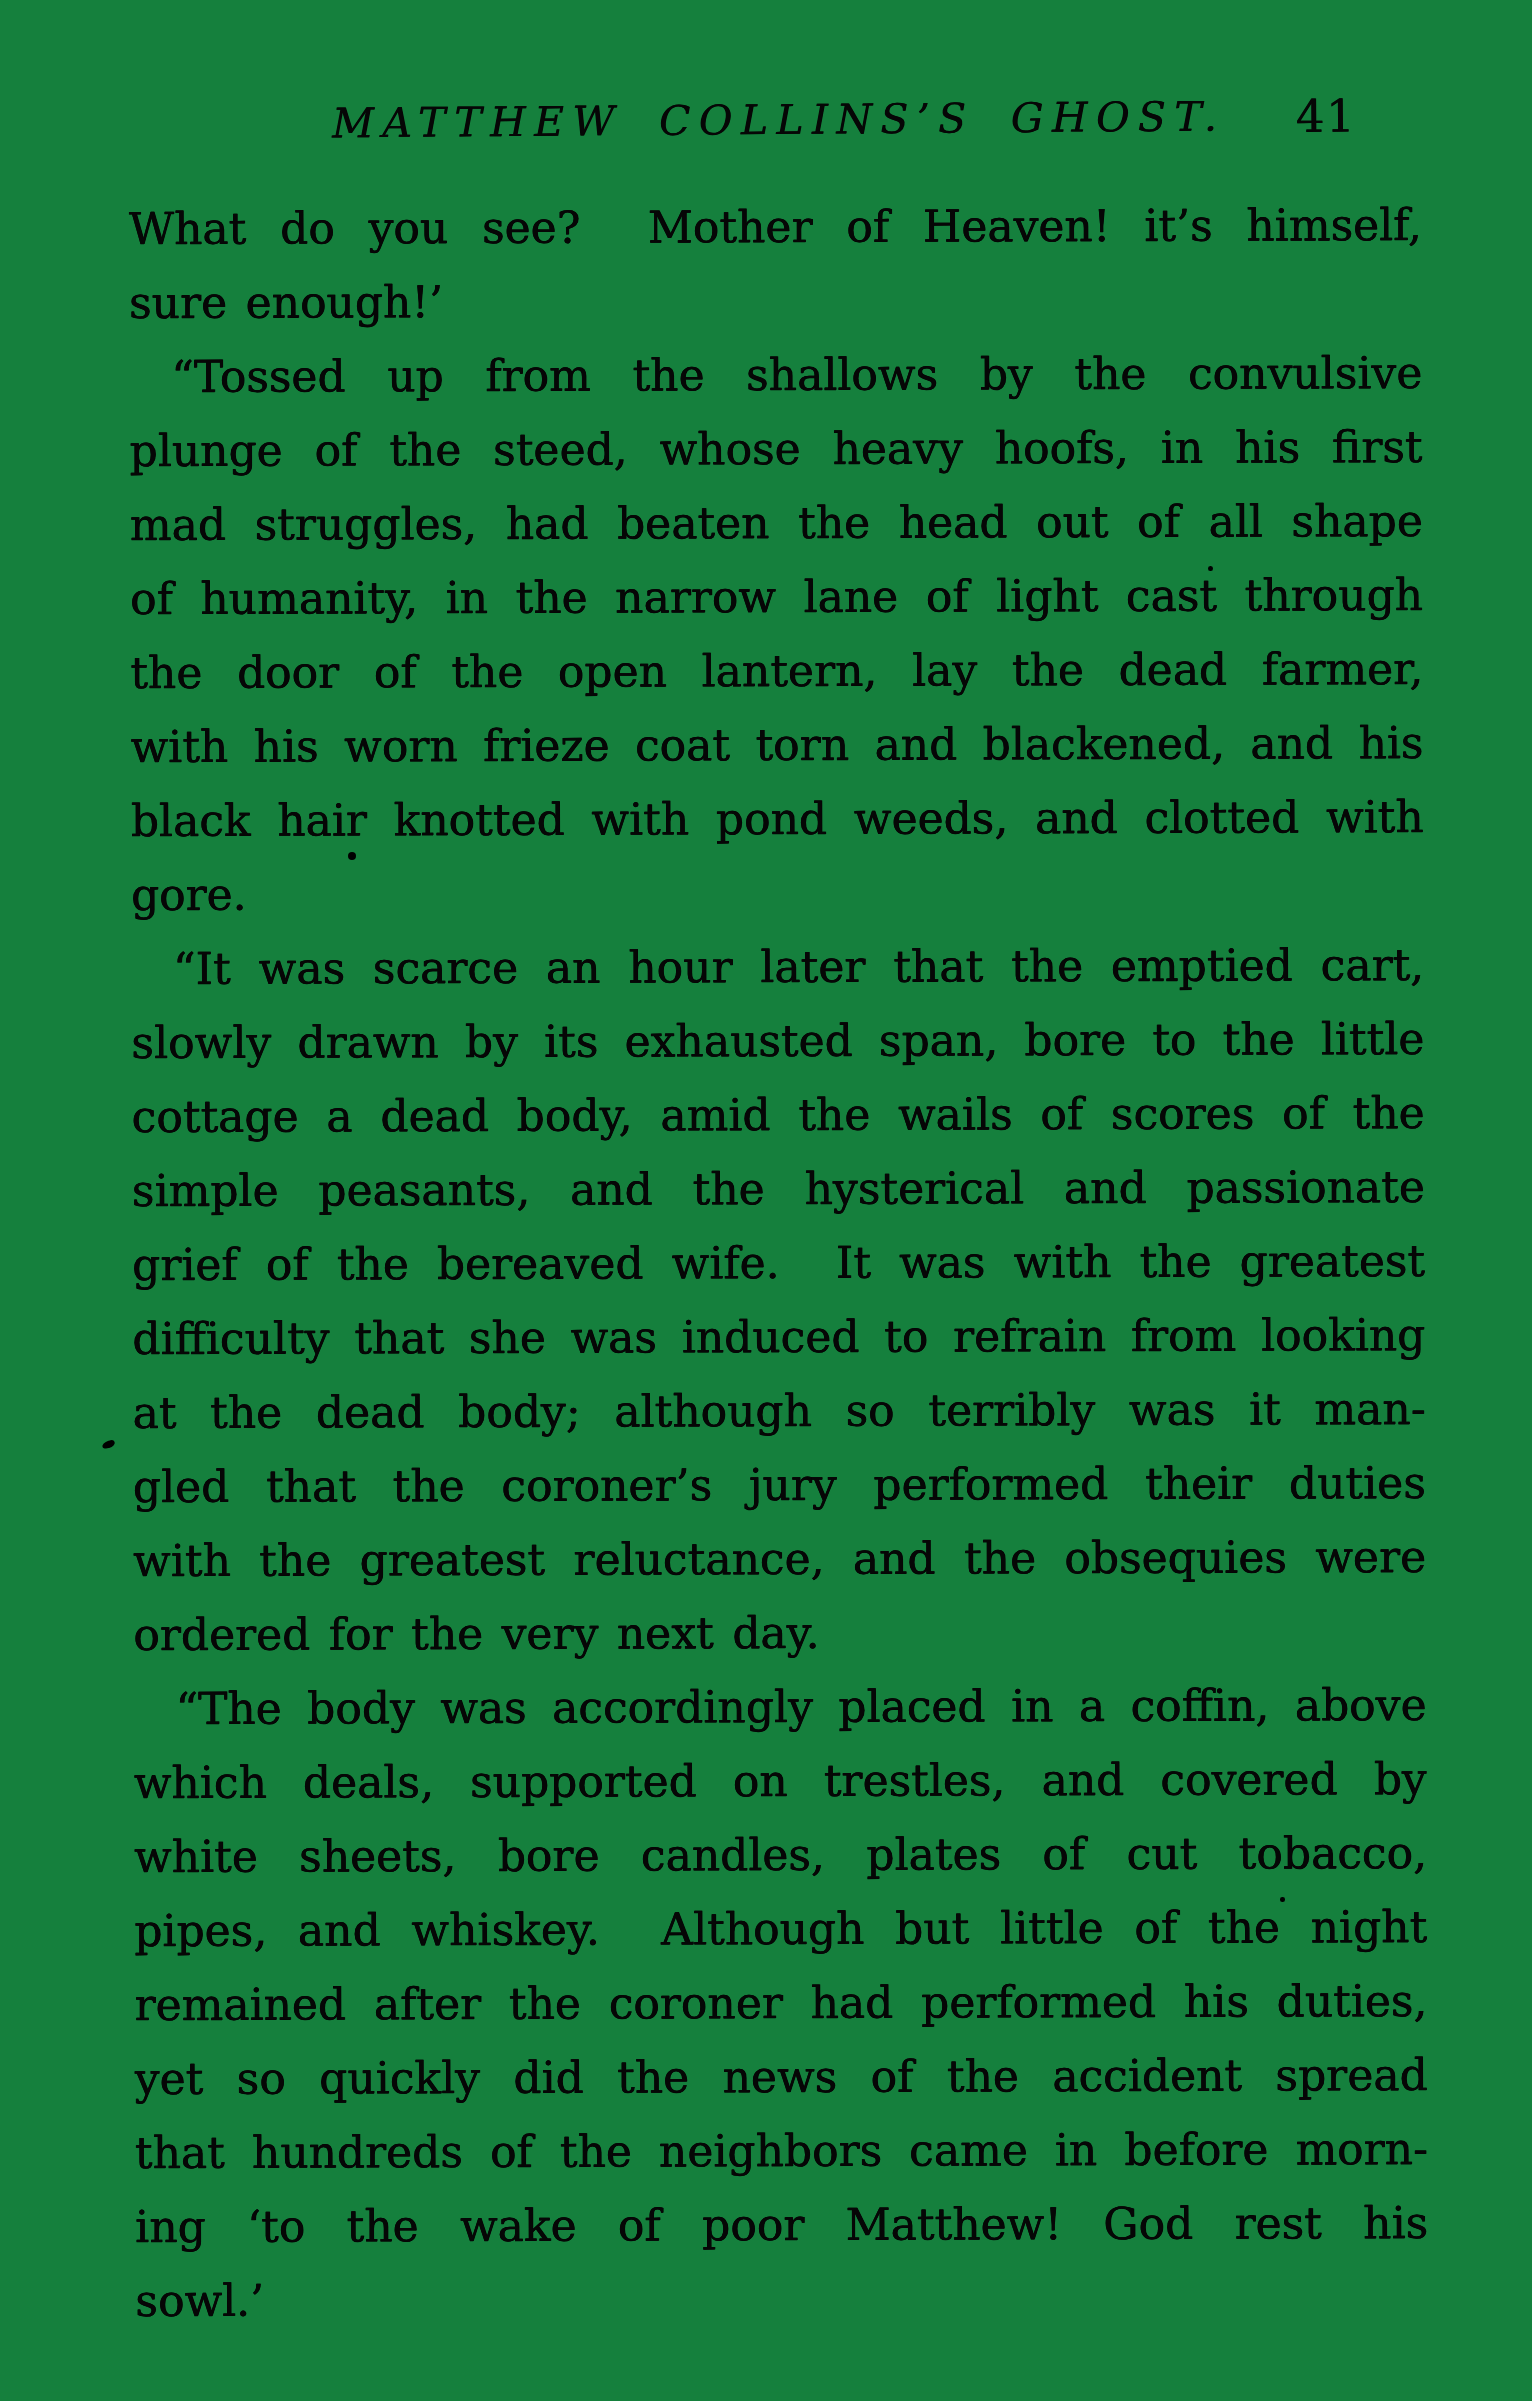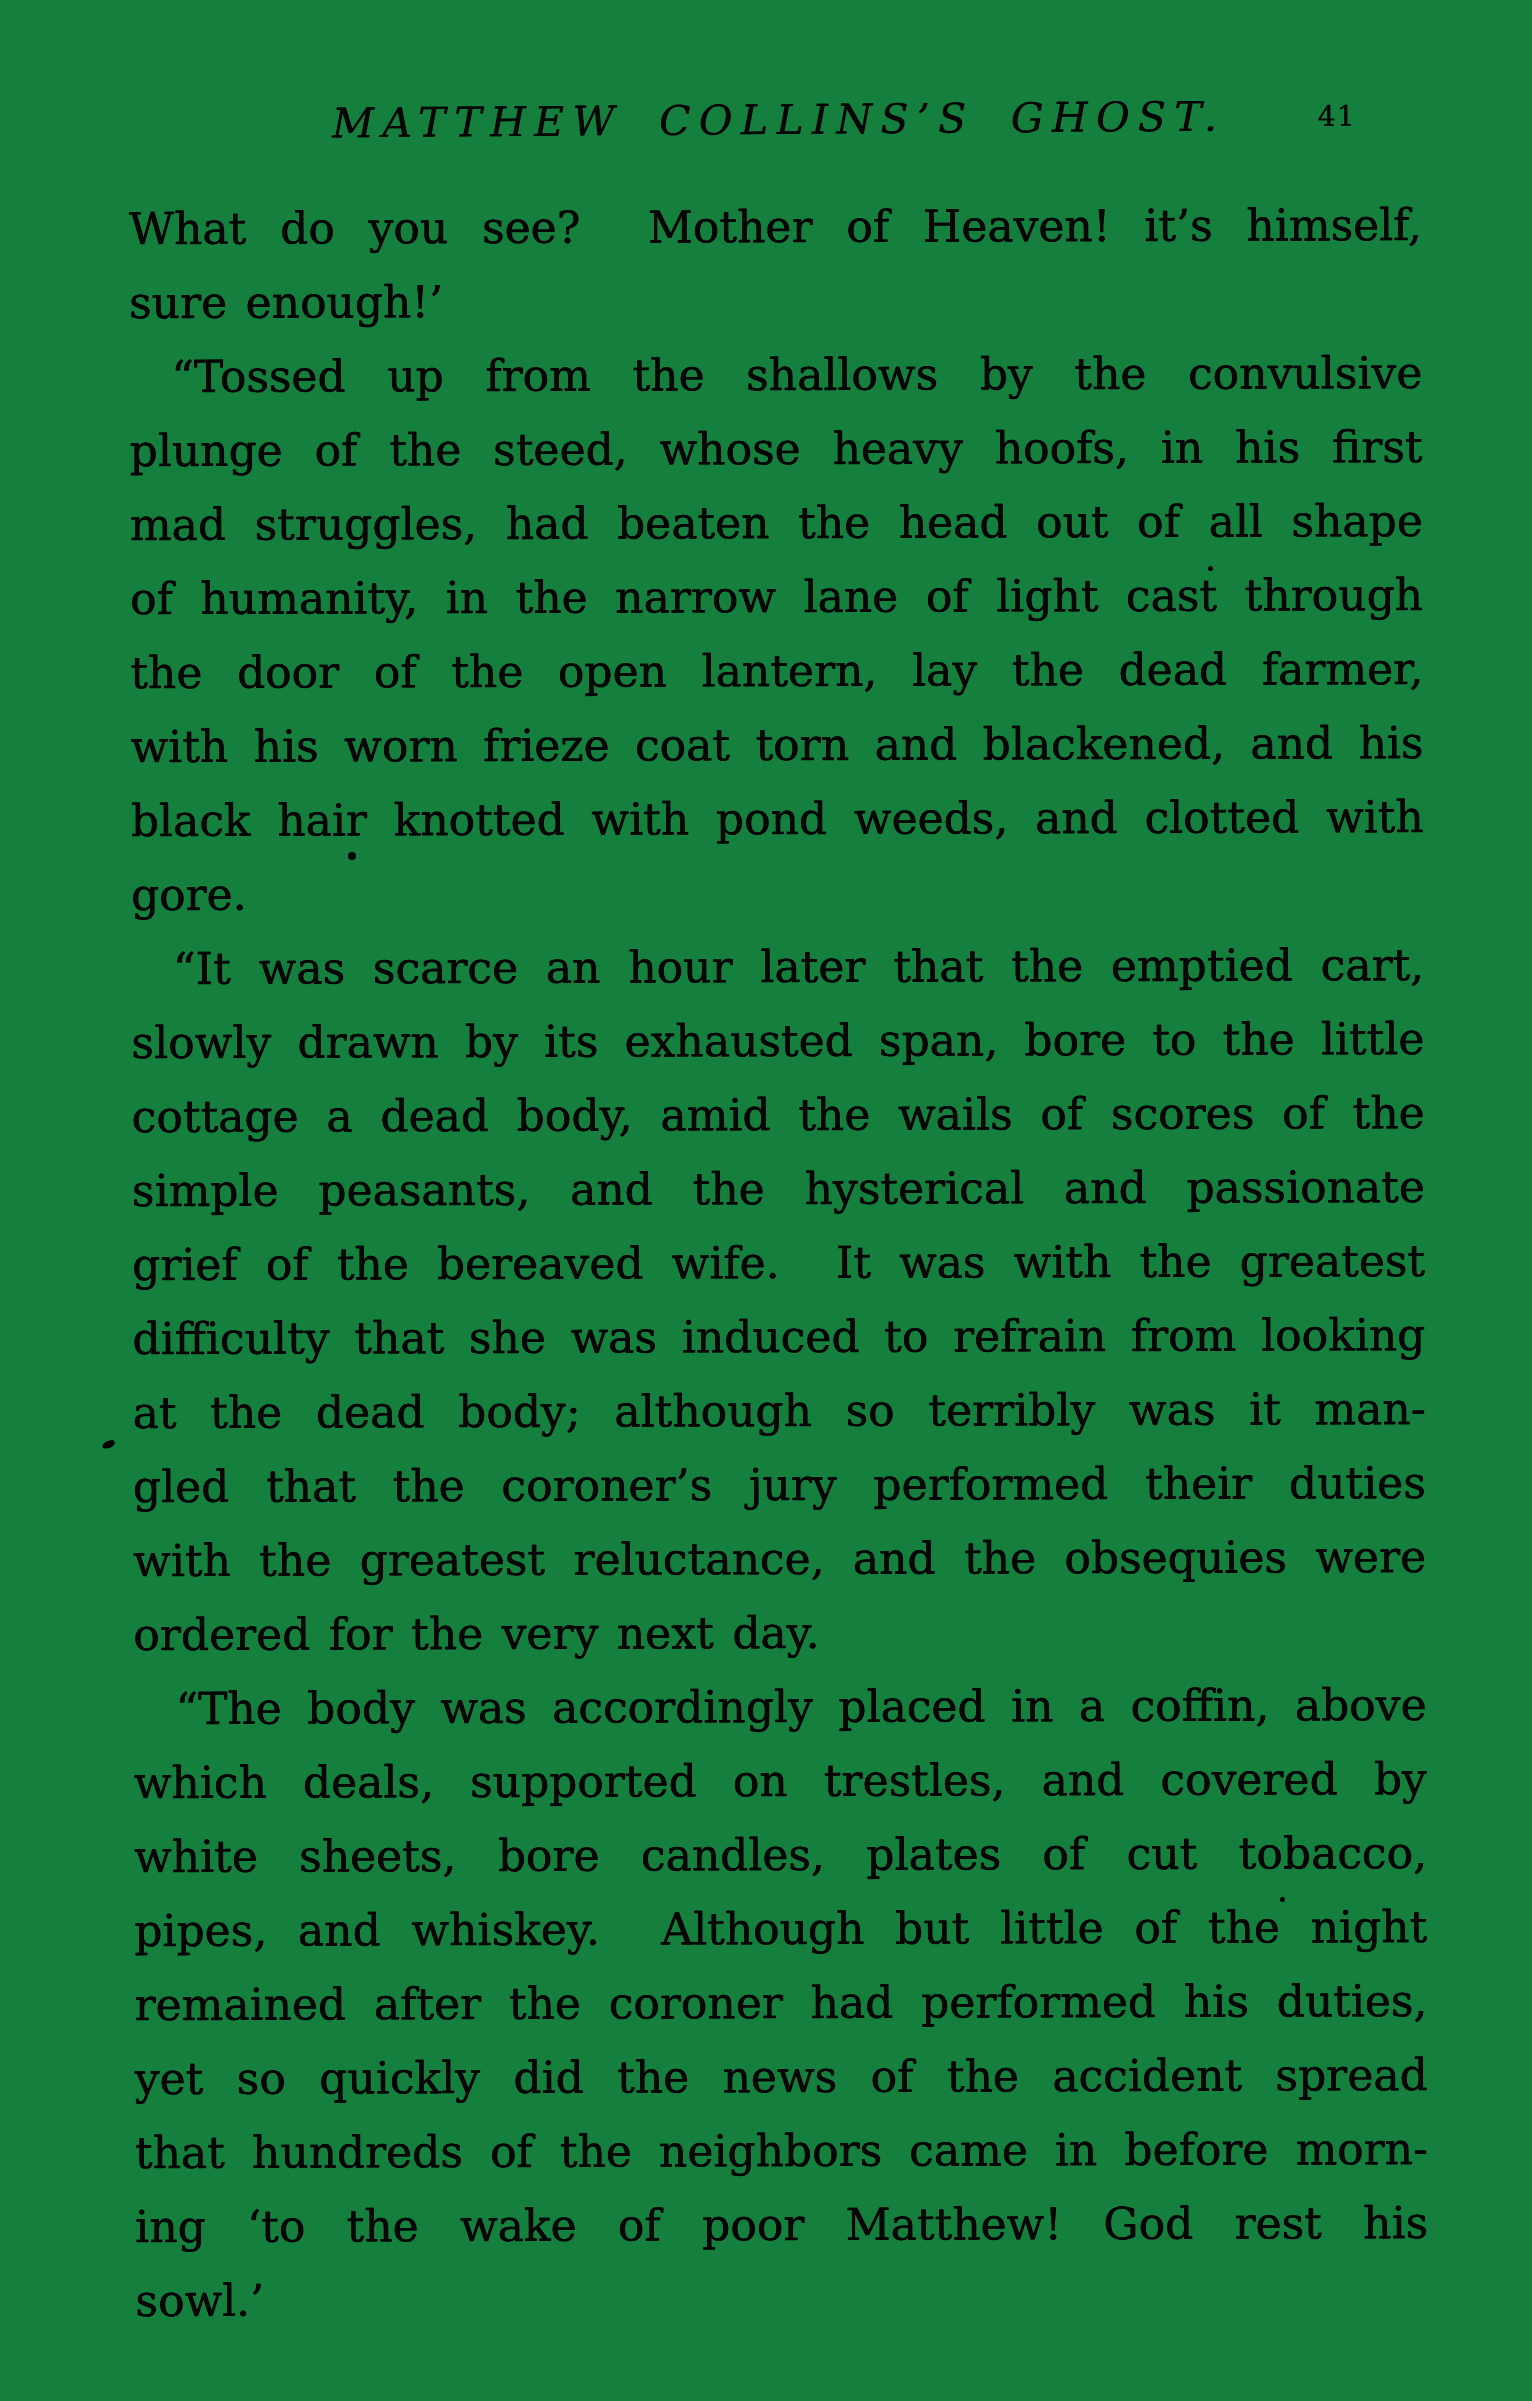--- a/index.html
+++ b/index.html
@@ -29,21 +29,21 @@
     line-height: 50px;
     letter-spacing: 8.3px;
     word-spacing: 15px;
     white-space: nowrap;
     text-shadow: 0.5px 0 0 currentColor;
   }
   .page-number {
     position: absolute;
     right: 69px;
     top: 2.3px;
-    font-size: 28px;
+    font-size: 45px;
     line-height: 47px;
     letter-spacing: 1.5px;
     text-shadow: 0.5px 0 0 currentColor;
   }
   .body-text {
     position: absolute;
     left: 132px;
     top: 190px;
     width: 1293px;
     transform: rotate(-0.18deg);

